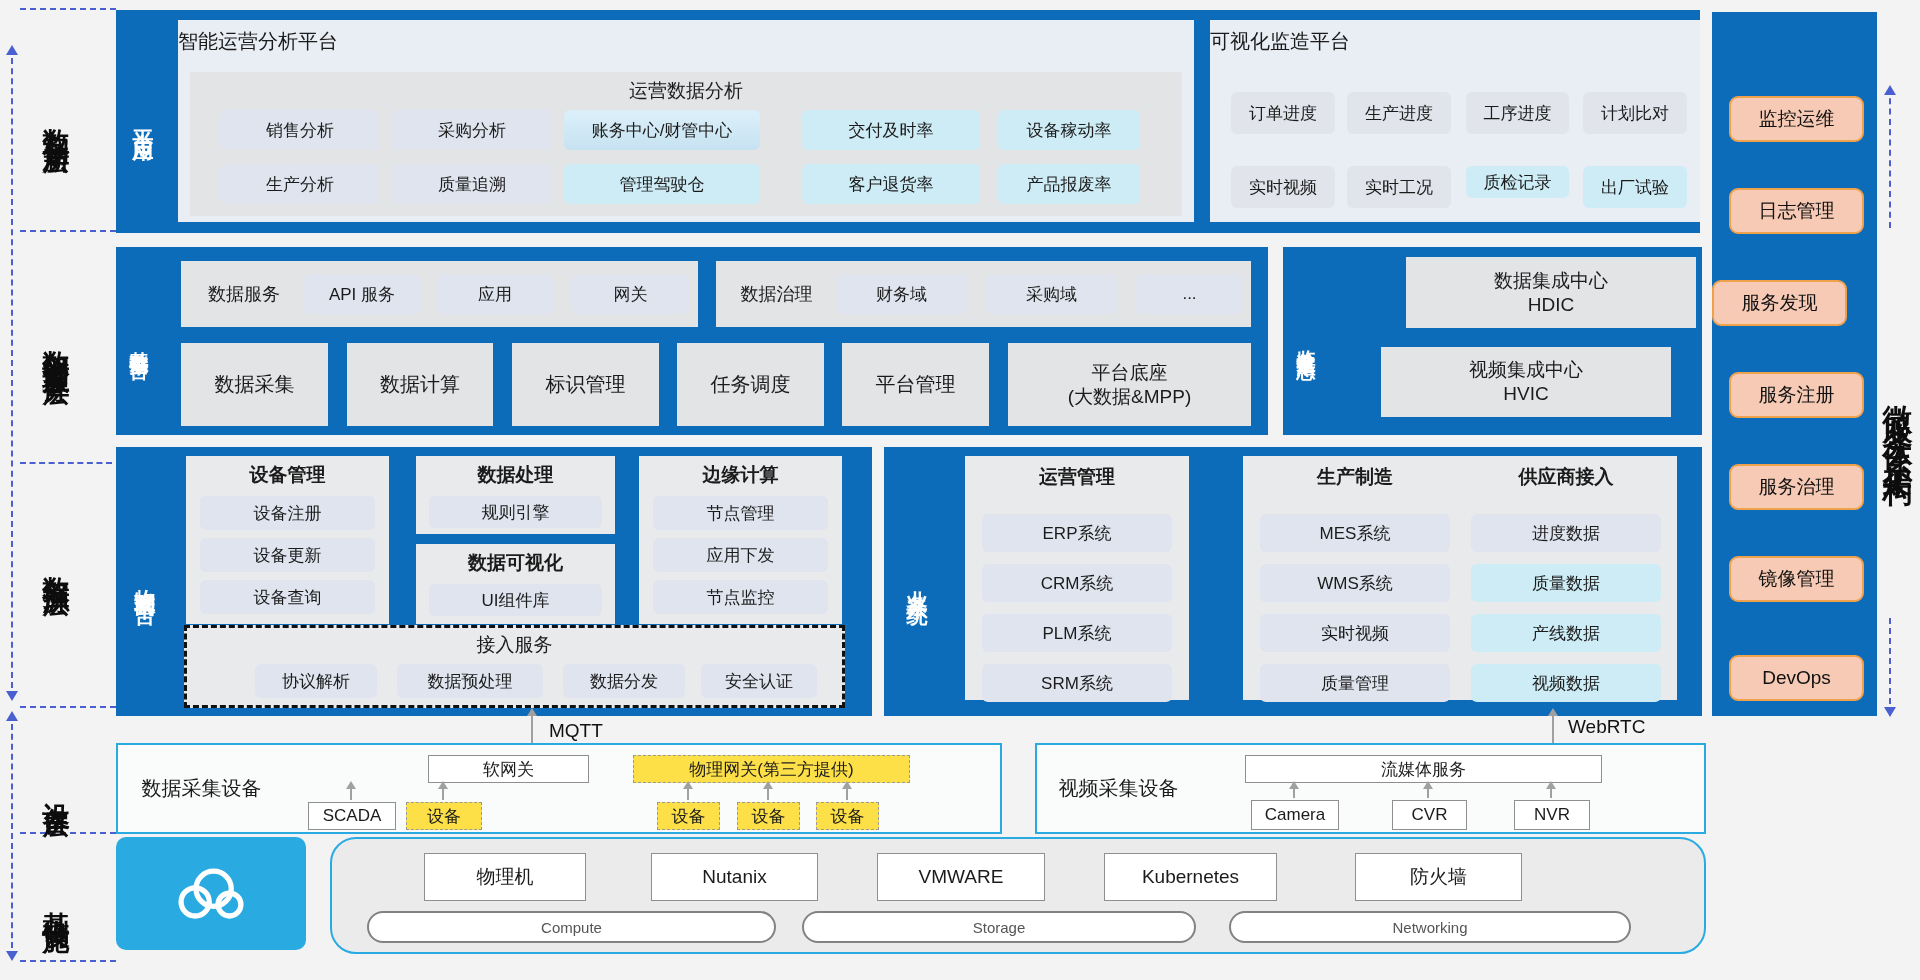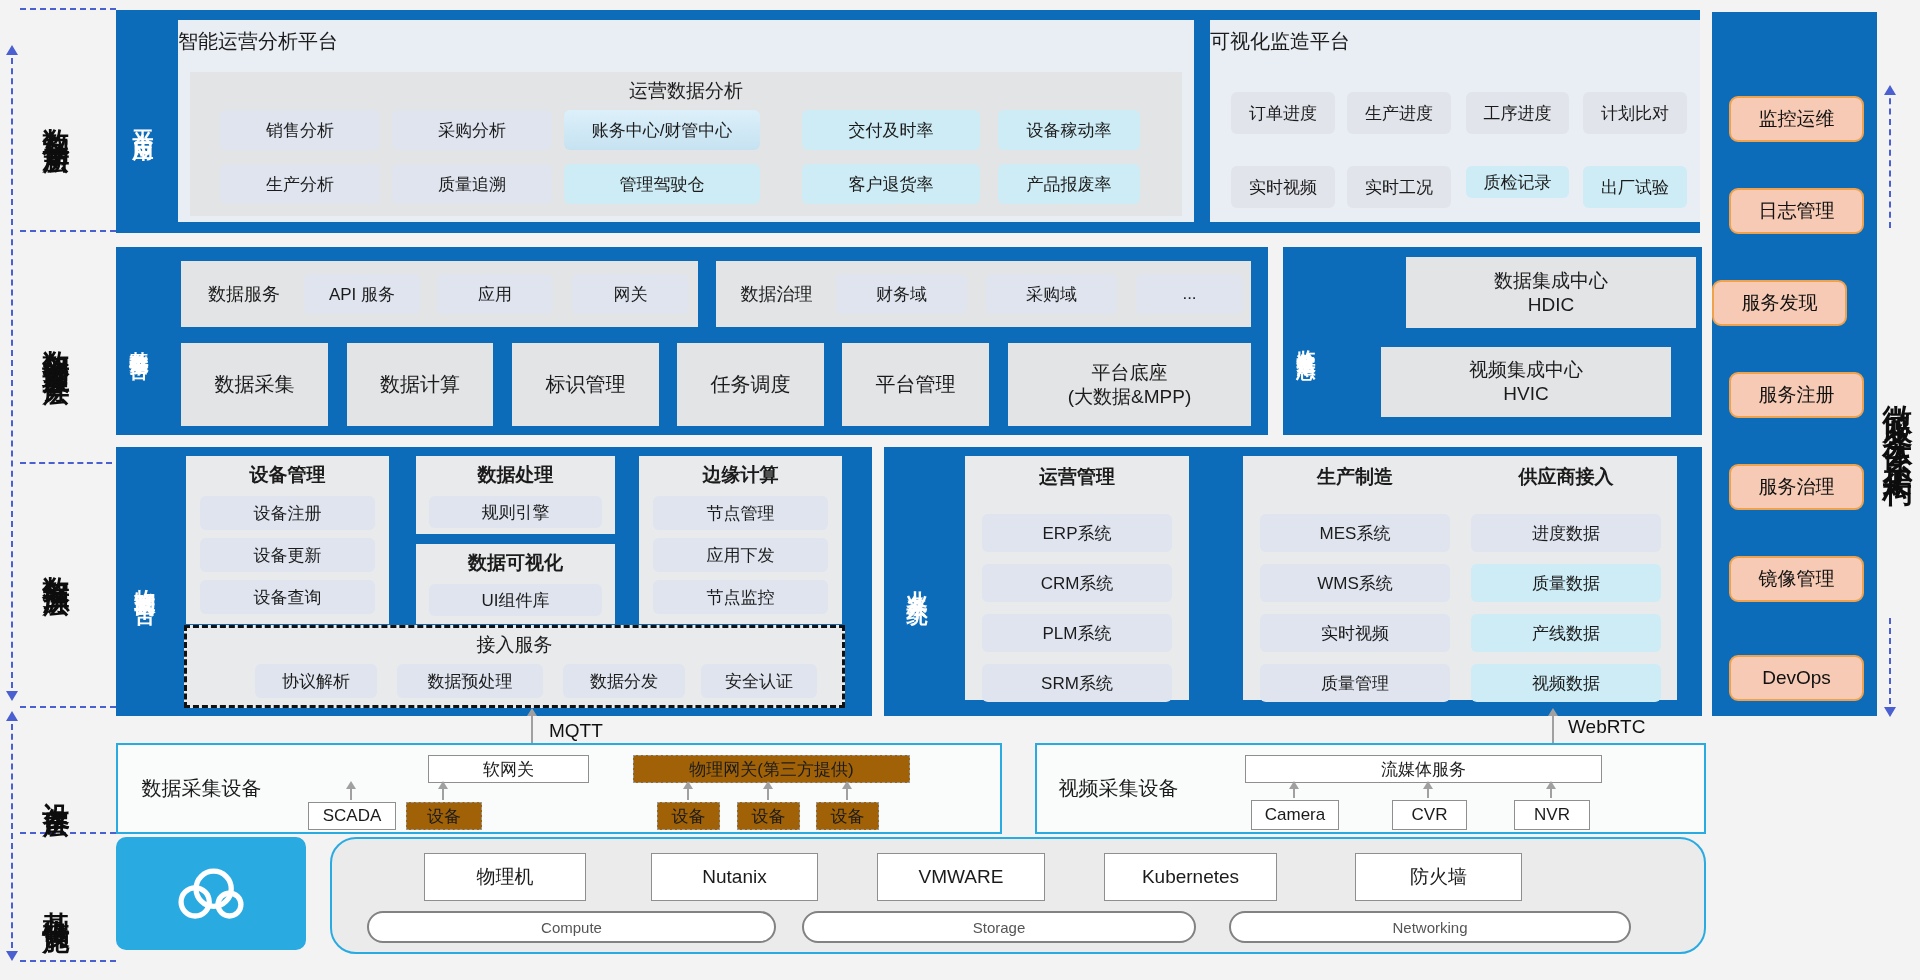--- a/index.html
+++ b/index.html
@@ -28,21 +28,21 @@
   .hdash{border-top:2px dashed var(--rail);height:0;}
   .vdash{border-left:2px dashed var(--rail);width:0;}
   .ah{width:0;height:0;position:absolute;left:-7px;border-left:6px solid transparent;border-right:6px solid transparent;}
   .ah.up{border-bottom:10px solid var(--rail);top:-3px;}
   .ah.down{border-top:10px solid var(--rail);bottom:-3px;}
   .gline{width:2px;background:var(--arrow-gray);position:absolute;}
   .gah{width:0;height:0;position:absolute;left:-4px;border-left:5px solid transparent;border-right:5px solid transparent;}
   .gah.up{border-bottom:8px solid var(--arrow-gray);top:-6px;}
   .gah.down{border-top:8px solid var(--arrow-gray);bottom:-6px;}
   .node{background:#fff;border:1px solid #8f8f8f;display:flex;align-items:center;justify-content:center;font-size:17px;white-space:nowrap;}
-  .node.dashed{border:1px dashed #9a9a9a;background:#a16207;}
+  .node.dashed{border:1px dashed #9a9a9a;background:#fde047;}
   .pill{background:#fff;border:2px solid #828282;border-radius:16px;display:flex;align-items:center;justify-content:center;font-size:15px;color:#555;}
   .salmonbtn{background:var(--salmon);border:2px solid var(--salmon-border);border-radius:9px;display:flex;align-items:center;justify-content:center;font-size:19px;color:#111;}
   .devbox{background:#fafbfb;border:2px solid var(--cyan);}
   .accessbox{background:var(--colbox);border:3px dashed #111;}
   .two-line{flex-direction:column;line-height:1.25;font-size:19px;text-align:center;}
   .proto{font-size:19px;color:#111;}
 </style>
 </head>
 <body>
 

